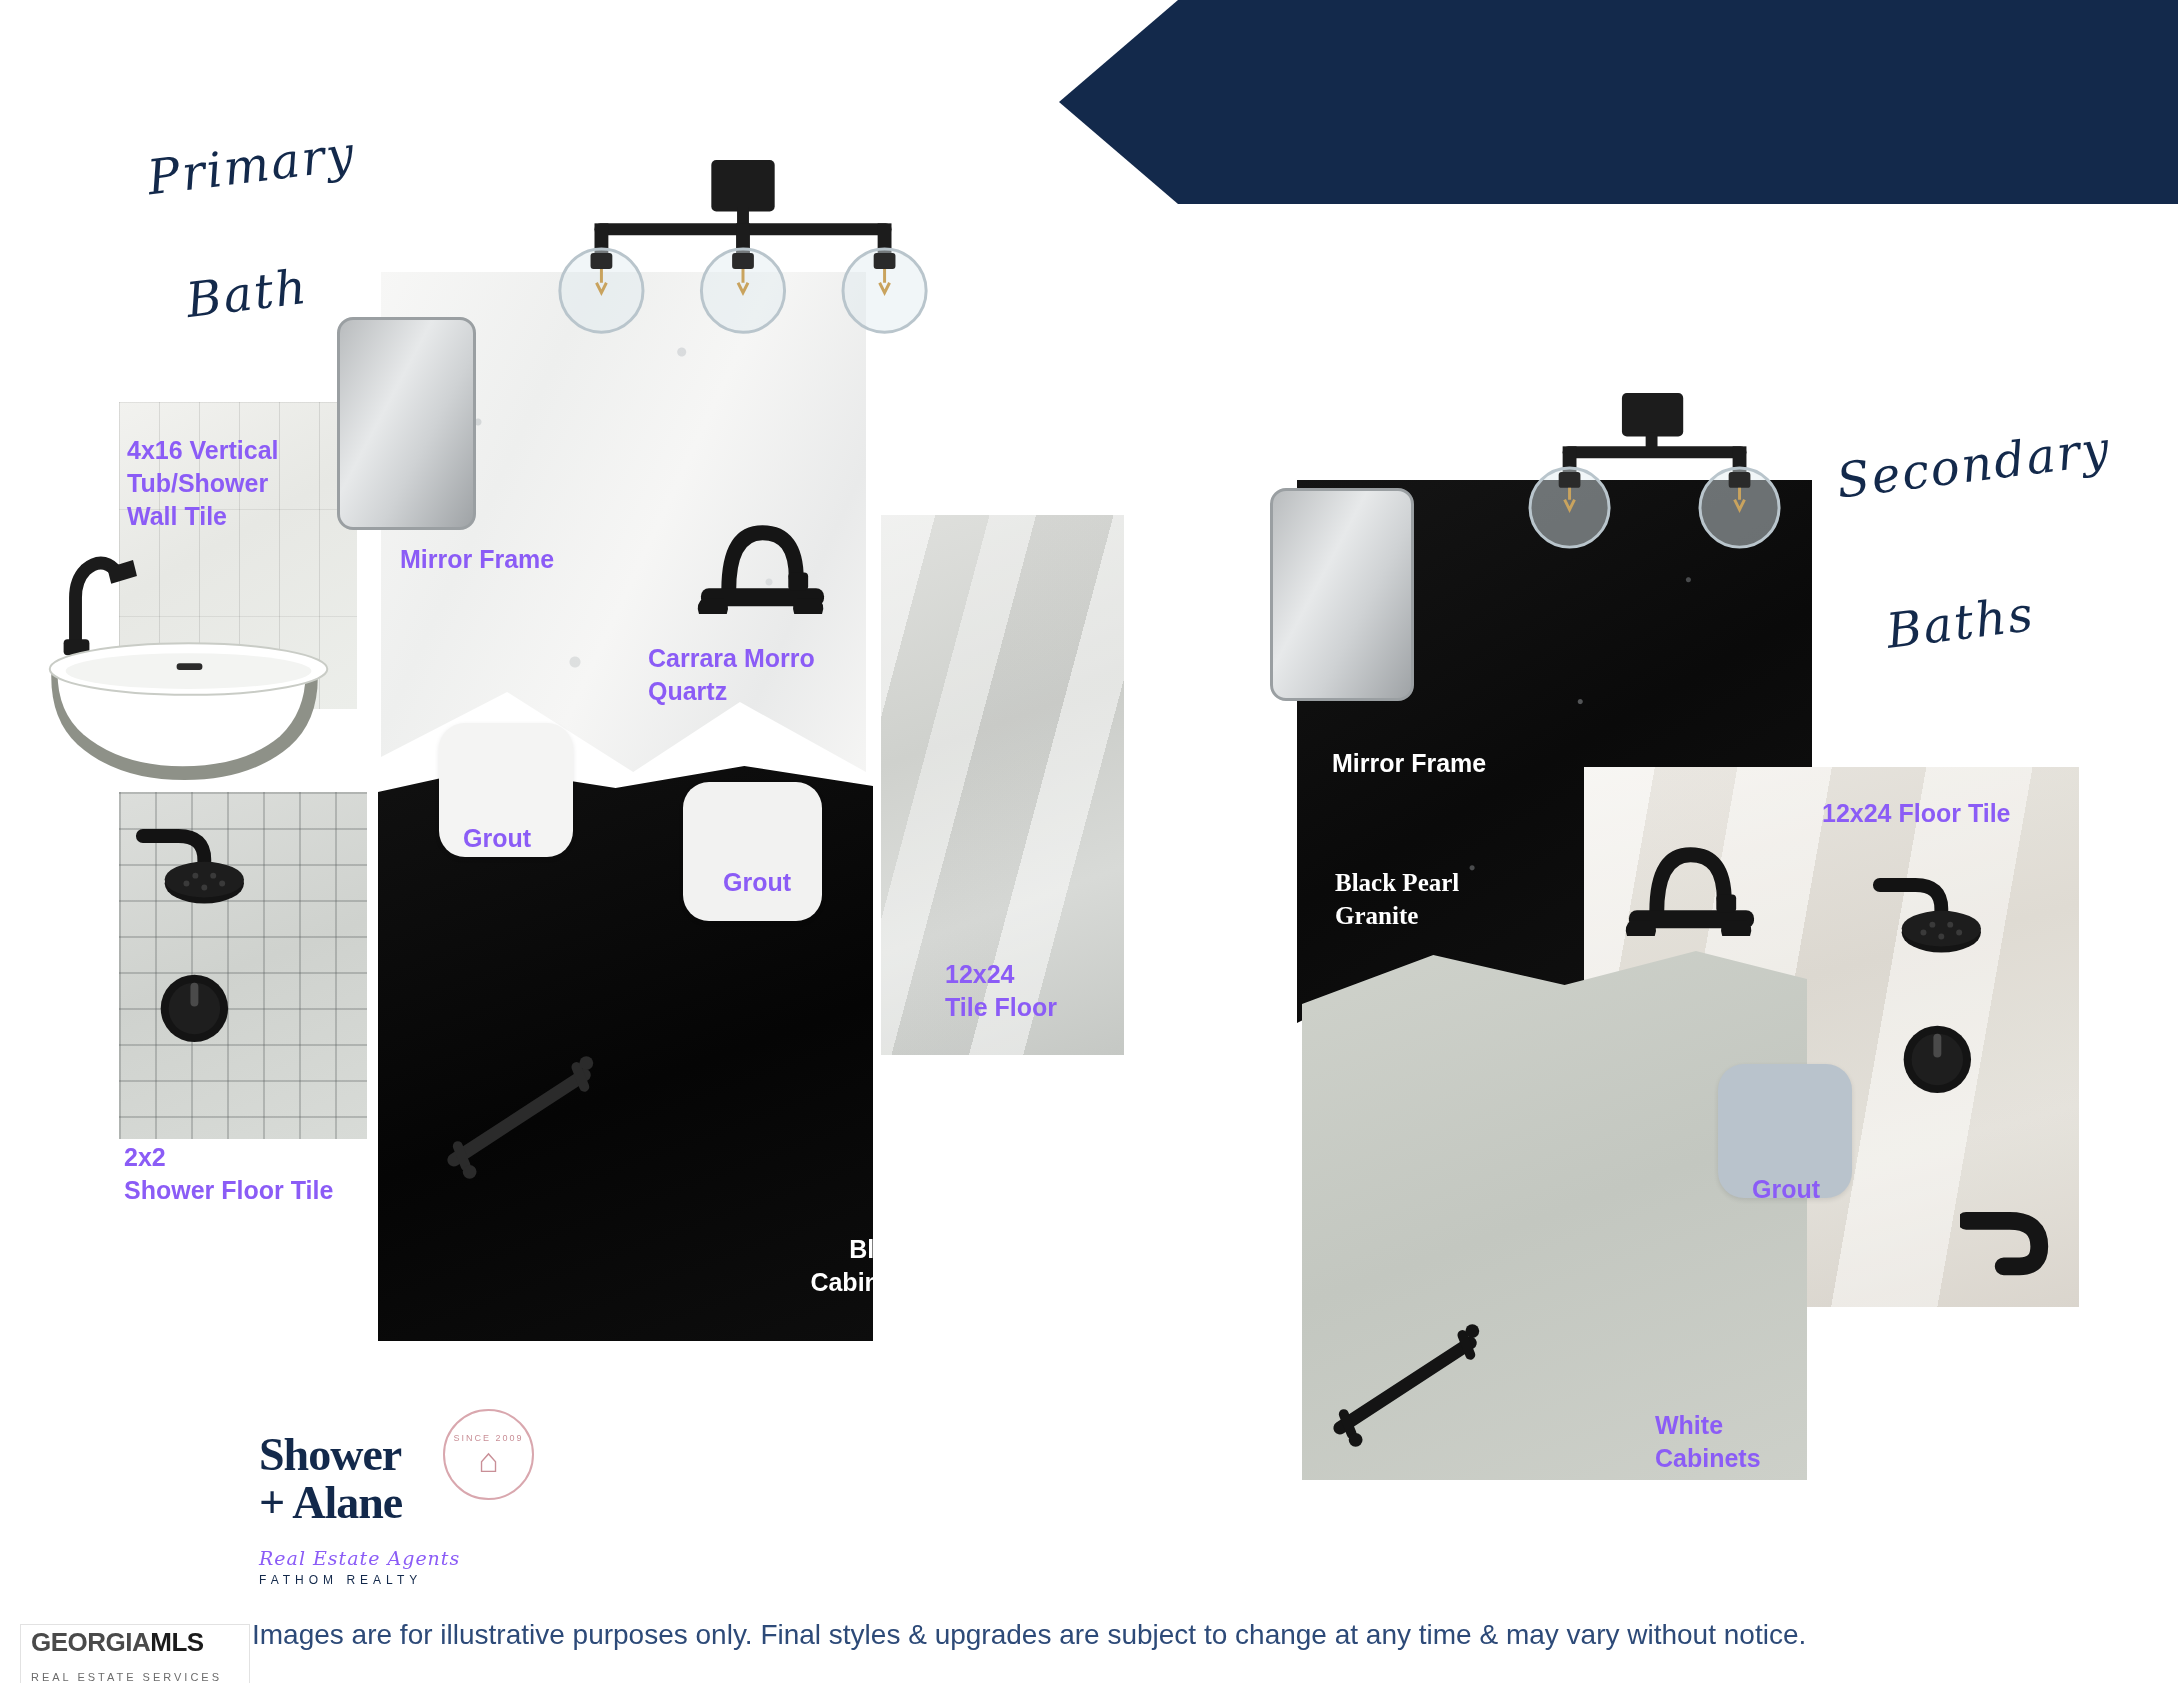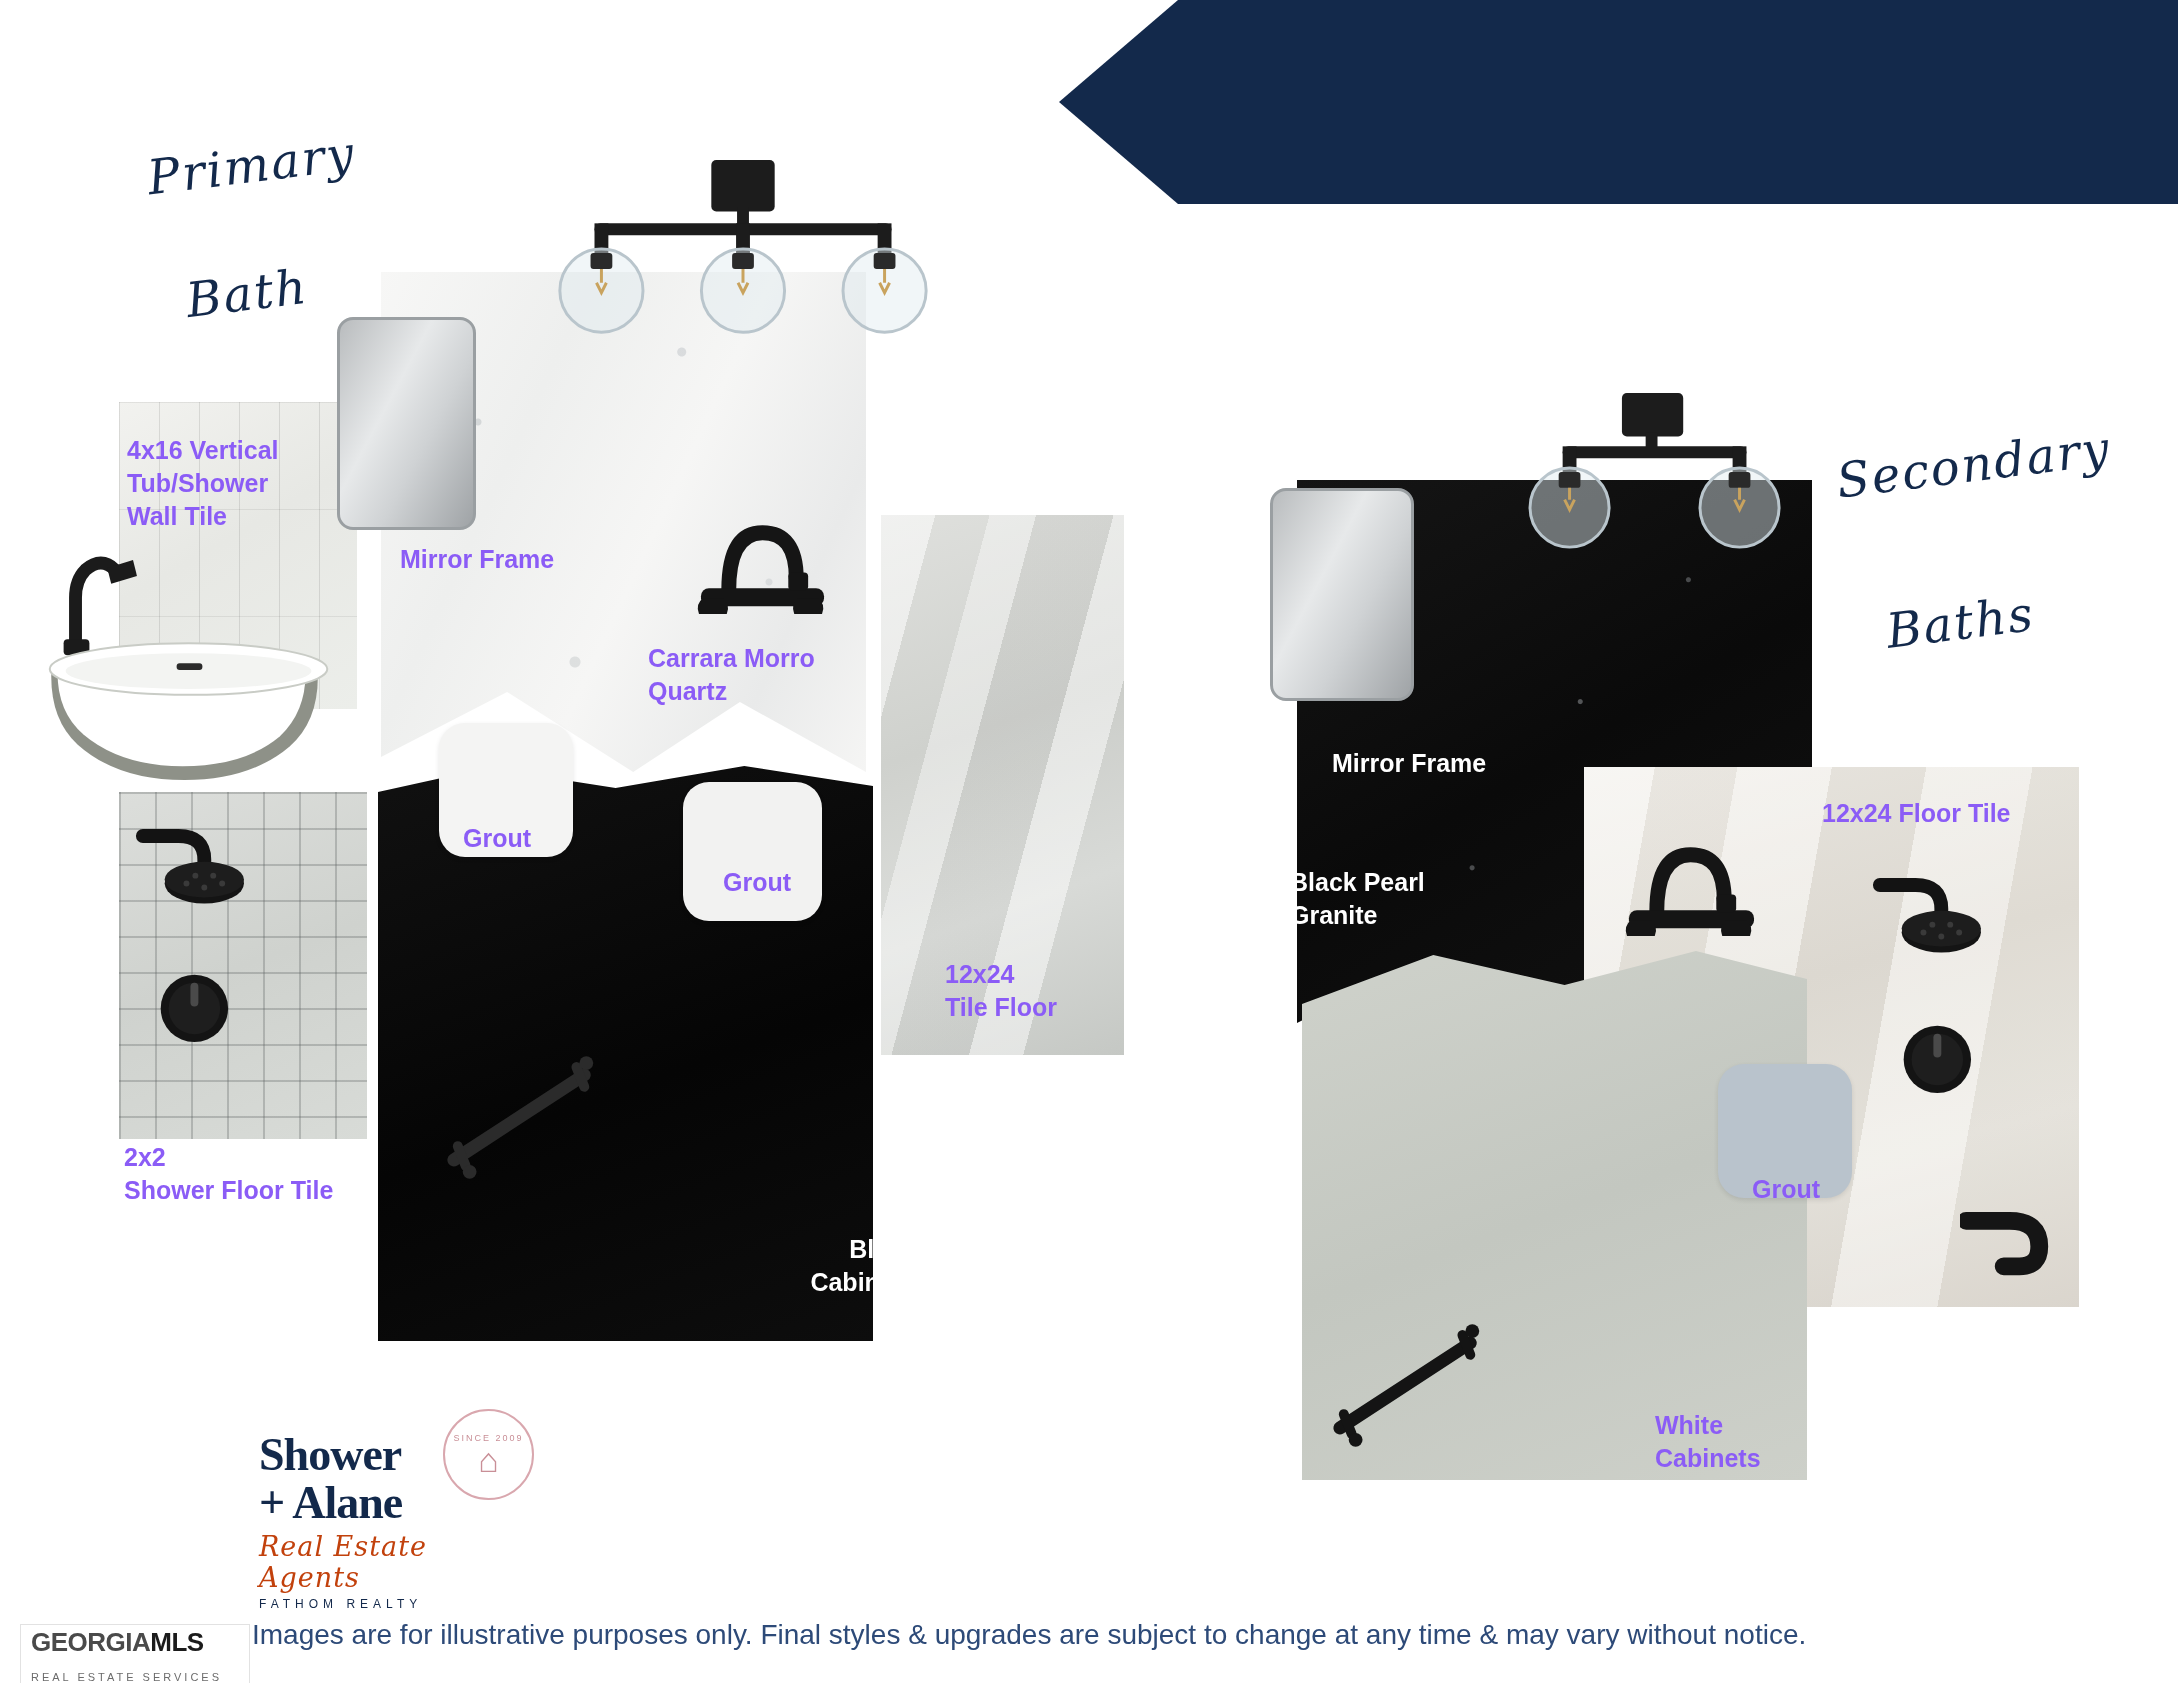--- a/index.html
+++ b/index.html
@@ -178,22 +178,22 @@
   }
   .tm-bottom .q { font-family:"Liberation Serif", serif; font-size:25px; letter-spacing:7px; }
   .tm-bottom .t { font-size:13px; letter-spacing:2px; margin-top:2px; }
 
   .ba-logo { position:absolute; left:259px; top:1431px; width:267px; height:168px; }
   .ba-name {
     color:#13294b; font-family:"Liberation Serif", serif; font-weight:bold;
     font-size:46px; line-height:48px; letter-spacing:-1px;
   }
   .ba-sub {
-    color:#c2410c; font-family:"DejaVu Serif", serif; font-style:italic;
-    font-size:27px; letter-spacing:1px; margin-top:4px;
+    color:#8b5cf6; font-family:"DejaVu Serif", serif; font-style:italic;
+    font-size:19px; letter-spacing:1px; margin-top:20px;
   }
   .ba-sub2 { color:#13294b; font-size:12px; letter-spacing:5px; margin-top:4px; }
   .ba-badge {
     position:absolute; right:-8px; top:-22px; width:91px; height:91px;
     border-radius:50%; border:2px solid #d9a7ae;
     display:flex; flex-direction:column; align-items:center; justify-content:center;
   }
   .ba-badge .since { font-size:9px; letter-spacing:2px; color:#c98f97; }
   .ba-badge .house { font-size:34px; color:#c98f97; line-height:34px; }
 
@@ -392,21 +392,21 @@
     <svg viewBox="0 0 180 135" width="178" height="134">
       <path d="M18 112 L150 26" stroke="#141414" stroke-width="13" stroke-linecap="round"></path>
       <path d="M30 118 L22 98" stroke="#141414" stroke-width="10" stroke-linecap="round"></path>
       <path d="M150 38 L142 18" stroke="#141414" stroke-width="10" stroke-linecap="round"></path>
       <circle cx="34" cy="124" r="7" fill="#141414"></circle>
       <circle cx="152" cy="14" r="7" fill="#141414"></circle>
     </svg>
   </div>
 
   <div class="cap light" style="left:1332px; top:747px; width:257px;">Mirror Frame</div>
-  <div class="cap light" style="left:1290px; top:866px; width:218px;">Black Pearl
+  <div class="cap light" style="left:1335px; top:866px; width:218px;font-family:Liberation Serif, serif;">Black Pearl
 Granite</div>
   <div class="cap" style="left:1822px; top:797px; width:257px;">12x24 Floor Tile</div>
   <div class="cap" style="left:1752px; top:1173px; width:139px;">Grout</div>
   <div class="cap" style="left:1655px; top:1409px; width:198px;">White
 Cabinets</div>
 
 
   <div class="ba-logo">
     <div class="ba-badge">
       <div class="since">SINCE 2009</div>

